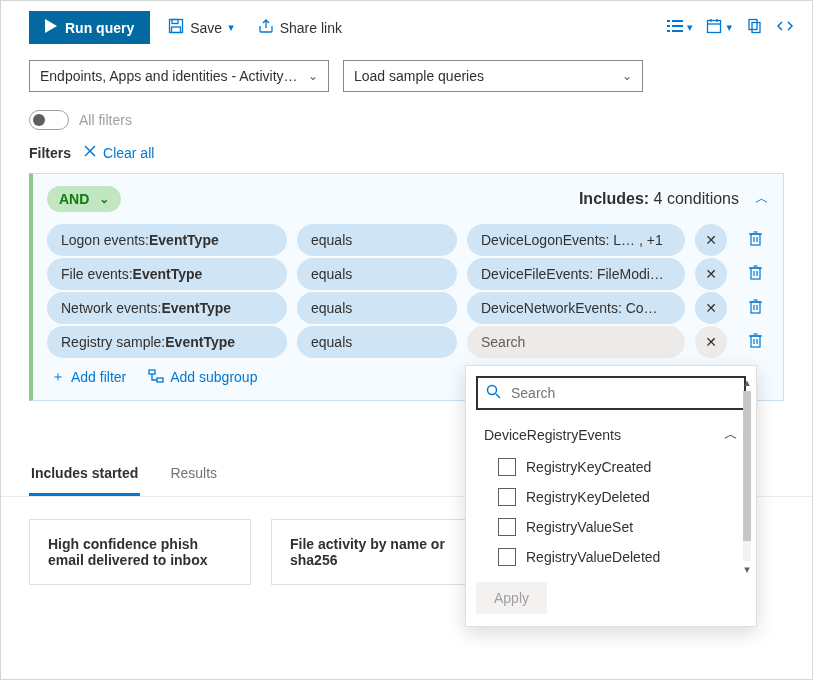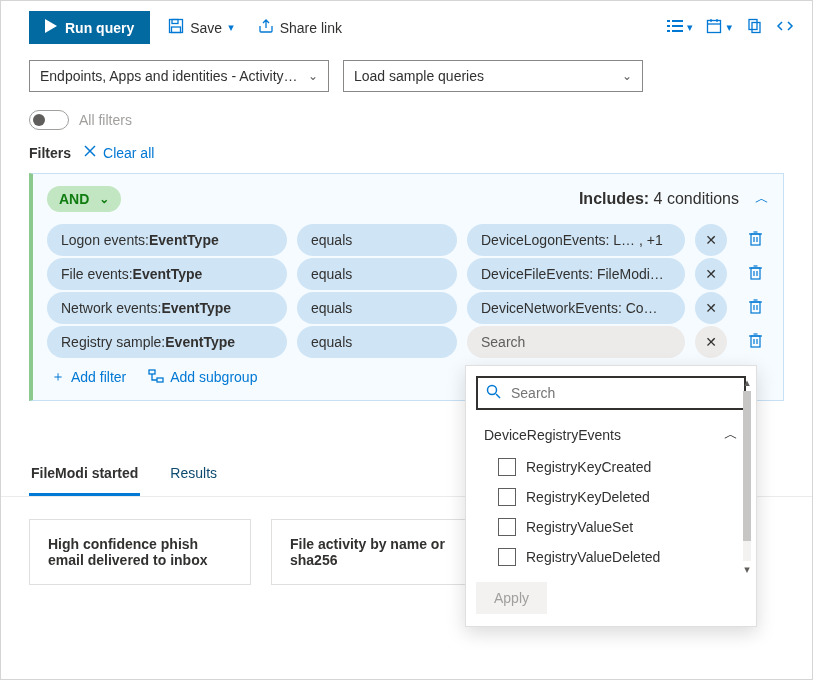--- a/index.html
+++ b/index.html
@@ -156,21 +156,21 @@
     border: none; padding: 8px 18px; font-size: 14px;
   }
   .scroll-col {
     position: absolute; right: 2px; top: 10px; bottom: 50px; width: 14px;
     display: flex; flex-direction: column; align-items: center; justify-content: space-between;
     color: #605e5c; font-size: 11px;
   }
   .scroll-col .track { flex:1; width:8px; background:#f3f2f1; margin:2px 0; position:relative;}
   .scroll-col .thumb { position:absolute; top:0; width:8px; height:150px; background:#c8c6c4;}
   .tabs { margin-top: 54px; padding: 0 28px; display: flex; gap: 28px; border-bottom: 1px solid #edebe9;}
-  .tab { padding: 10px 2px 12px; cursor: pointer; color:#0c4a6e;}
+  .tab { padding: 10px 2px 12px; cursor: pointer; color:#737373;}
   .tab.active { font-weight: 600; border-bottom: 3px solid #0078d4; color:#323130;}
   .cards { display: flex; gap: 20px; padding: 22px 28px; }
   .card {
     border: 1px solid #e1dfdd; padding: 16px 18px; width: 222px; font-weight: 600;
   }
   svg { flex-shrink: 0; }
 </style>
 </head>
 <body>
 
@@ -420,20 +420,20 @@
   <div class="scroll-col">
     <span>▴</span>
     <div class="track">
         <div class="thumb"></div>
       </div>
     <span>▾</span>
   </div>
 </div>
 
 <div class="tabs">
-  <div class="tab active"><span>FileModi started</span></div>
+  <div class="tab active"><span>Includes started</span></div>
   <div class="tab"><span>Results</span></div>
 </div>
 
 <div class="cards">
   <div class="card"><span>High confidence phish email delivered to inbox</span></div>
   <div class="card"><span>File activity by name or sha256</span></div>
 </div>
 
 </body></html>

